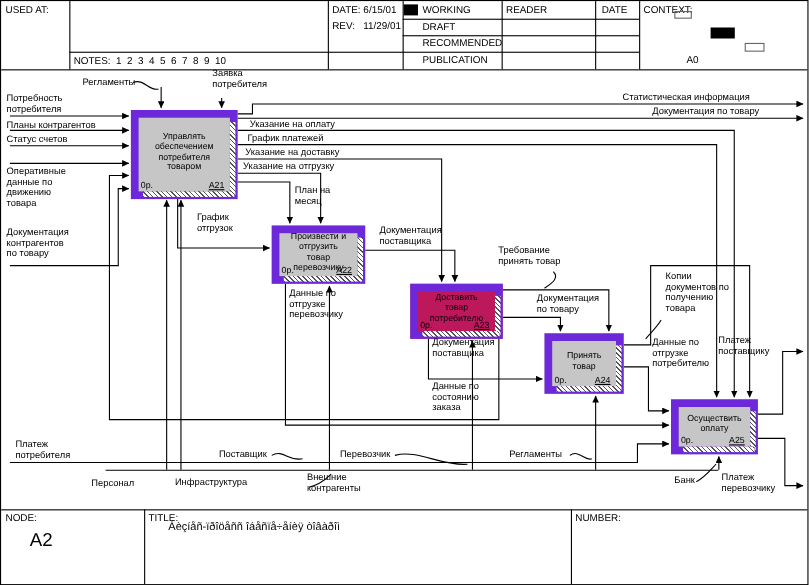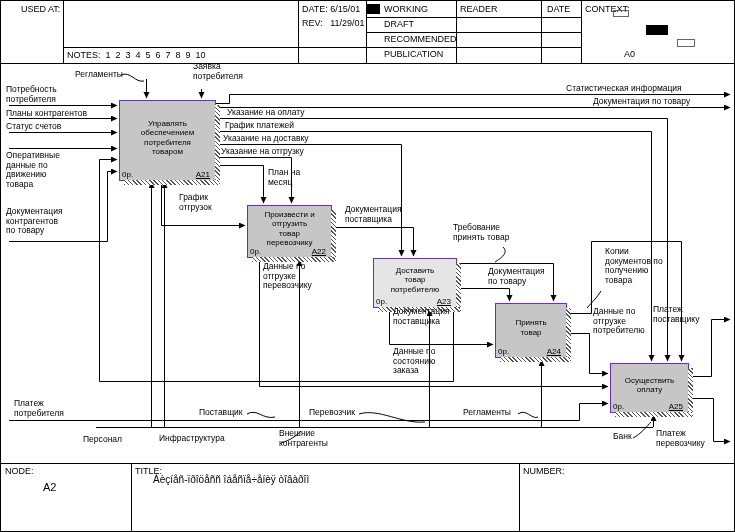--- a/index.html
+++ b/index.html
@@ -4,21 +4,21 @@
 <style>
   * { margin:0; padding:0; box-sizing:border-box; }
   html,body { width:735px; height:532px; }
   body { font-family:"Liberation Sans", sans-serif; color:#000; background:#fff; position:relative; }
   .sheet { position:absolute; inset:0; border:1px solid #000; background:#fff; overflow:hidden; }
   .hline { position:absolute; height:1px; background:#000; }
   .vline { position:absolute; width:1px; background:#000; }
   .cell-label { position:absolute; font-size:9px; white-space:pre; }
   #arrow-svg { position:absolute; left:0; top:0; z-index:1; }
   #activity-layer { position:absolute; left:0; top:0; width:735px; height:532px; z-index:2; pointer-events:none; }
-  .abox { position:absolute; border:1px solid #6d28d9; z-index:3; display:flex; align-items:center; justify-content:center;
+  .abox { position:absolute; border:7px solid #6d28d9; z-index:3; display:flex; align-items:center; justify-content:center;
           text-align:center; font-size:8px; line-height:1.15; pointer-events:auto; }
   .abox .atext { white-space:pre-line; padding-bottom:6px; }
   .abox .shR { position:absolute; right:-5px; top:4px; width:5px; height:100%;
                background:repeating-linear-gradient(45deg,#555 0px,#555 1px,#fff 1px,#fff 3px); }
   .abox .shB { position:absolute; left:4px; bottom:-5px; width:100%; height:5px;
                background:repeating-linear-gradient(45deg,#555 0px,#555 1px,#fff 1px,#fff 3px); }
   .abox .cost { position:absolute; left:2px; bottom:1px; font-size:8px; }
   .abox .nid  { position:absolute; right:5px; bottom:1px; font-size:8px;text-decoration:underline; }
   .dlabel { position:absolute; font-size:8.5px; line-height:1.12; white-space:pre-line; z-index:4; pointer-events:auto; }
   .ctx-shape { position:absolute; }
@@ -32,21 +32,21 @@
   <div class="vline" style="left:297px;top:0;height:62px"></div>
   <div class="vline" style="left:365px;top:0;height:62px"></div>
   <div class="vline" style="left:455px;top:0;height:62px"></div>
   <div class="vline" style="left:540px;top:0;height:62px"></div>
   <div class="vline" style="left:580px;top:0;height:62px"></div>
   <div class="hline" style="top:62px;left:0;width:735px"></div>
   <div class="hline" style="top:46px;left:62px;width:518px"></div>
   <div class="hline" style="top:16px;left:365px;width:215px"></div>
   <div class="hline" style="top:31px;left:365px;width:215px"></div>
 
-  <div class="cell-label" style="left:20px;top:3px">USED AT:</div>
+  <div class="cell-label" style="left:4px;top:3px">USED AT:</div>
   <div class="cell-label" style="left:66px;top:49px">NOTES:  1  2  3  4  5  6  7  8  9  10</div>
   <div class="cell-label" style="left:301px;top:3px">DATE: 6/15/01</div>
   <div class="cell-label" style="left:301px;top:17px">REV:   11/29/01</div>
   <div class="ctx-shape" style="left:366px;top:3px;width:13px;height:10px;background:#000"></div>
   <div class="cell-label" style="left:383px;top:3px">WORKING</div>
   <div class="cell-label" style="left:383px;top:18px">DRAFT</div>
   <div class="cell-label" style="left:383px;top:33px">RECOMMENDED</div>
   <div class="cell-label" style="left:383px;top:48px">PUBLICATION</div>
   <div class="cell-label" style="left:459px;top:3px">READER</div>
   <div class="cell-label" style="left:546px;top:3px">DATE</div>
@@ -54,21 +54,21 @@
 
   <div class="ctx-shape" style="left:612px;top:9px;width:16px;height:7px;border:1px solid #666"></div>
   <div class="ctx-shape" style="left:645px;top:24px;width:22px;height:10px;background:#000"></div>
   <div class="ctx-shape" style="left:676px;top:38px;width:18px;height:8px;border:1px solid #666"></div>
   <div class="cell-label" style="left:623px;top:48px">A0</div>
 
   <div class="hline" style="top:462px;left:0;width:735px"></div>
   <div class="vline" style="left:130px;top:462px;height:69px"></div>
   <div class="vline" style="left:518px;top:462px;height:69px"></div>
   <div class="cell-label" style="left:4px;top:465px">NODE:</div>
-  <div class="cell-label" style="left:42px;top:480px;font-size:11px">A2</div>
+  <div class="cell-label" style="left:26px;top:480px;font-size:17px">A2</div>
   <div class="cell-label" style="left:134px;top:465px">TITLE:</div>
   <div class="cell-label" style="left:152px;top:473px;font-size:10px">Áèçíåñ-ïðîöåññ îáåñïå÷åíèÿ òîâàðîì</div>
   <div class="cell-label" style="left:522px;top:465px">NUMBER:</div>
 
   <svg id="arrow-svg" width="735" height="532">
     <defs>
       <marker id="ah" markerUnits="userSpaceOnUse" markerWidth="8" markerHeight="8" refX="6" refY="3" orient="auto">
         <path d="M0,0 L6.5,3 L0,6 Z" fill="#000"></path>
       </marker>
     </defs>
@@ -133,21 +133,21 @@
       <div class="abox" style="left: 246px; top: 204px; width: 85px; height: 53px; background: rgb(198, 198, 198);">
         <span class="shR"></span>
         <span class="shB"></span>
         <span class="atext">Произвести и
 отгрузить
 товар
 перевозчику</span>
         <span class="cost">0р.</span>
         <span class="nid">A22</span>
       </div>
-      <div class="abox" style="left: 372px; top: 257px; width: 84px; height: 50px; background: #e5e5e5;">
+      <div class="abox" style="left: 372px; top: 257px; width: 84px; height: 50px; background: #be185d;">
         <span class="shR"></span>
         <span class="shB"></span>
         <span class="atext">Доставить
 товар
 потребителю</span>
         <span class="cost">0р.</span>
         <span class="nid">A23</span>
       </div>
       <div class="abox" style="left: 494px; top: 302px; width: 72px; height: 55px; background: rgb(198, 198, 198);">
         <span class="shR"></span>

